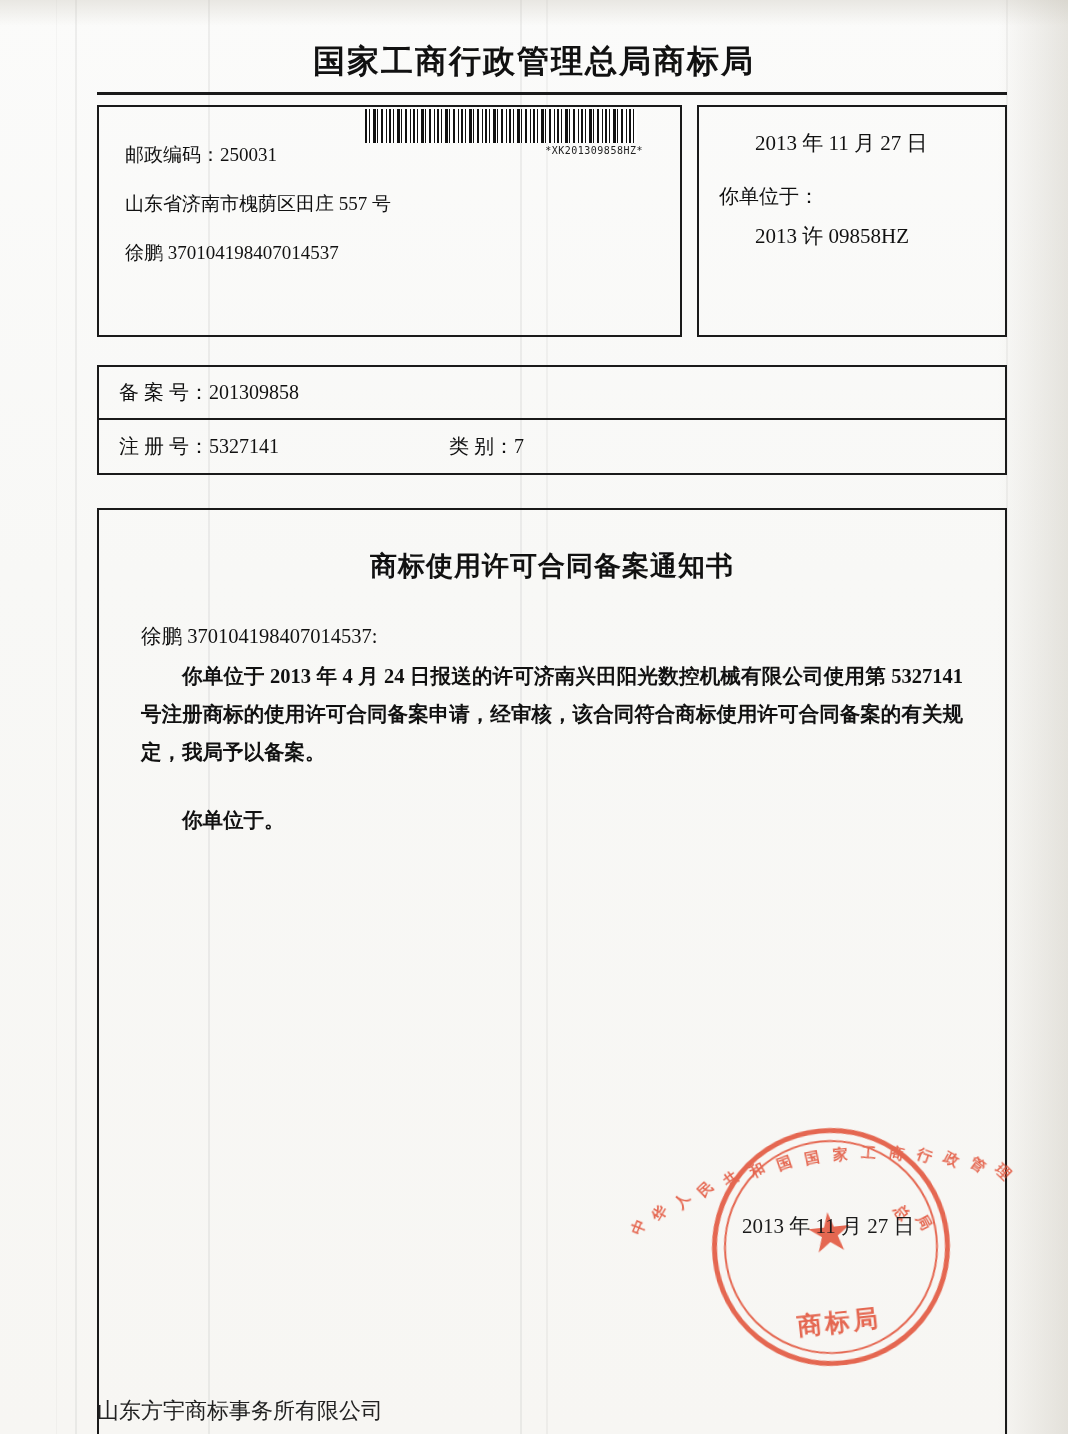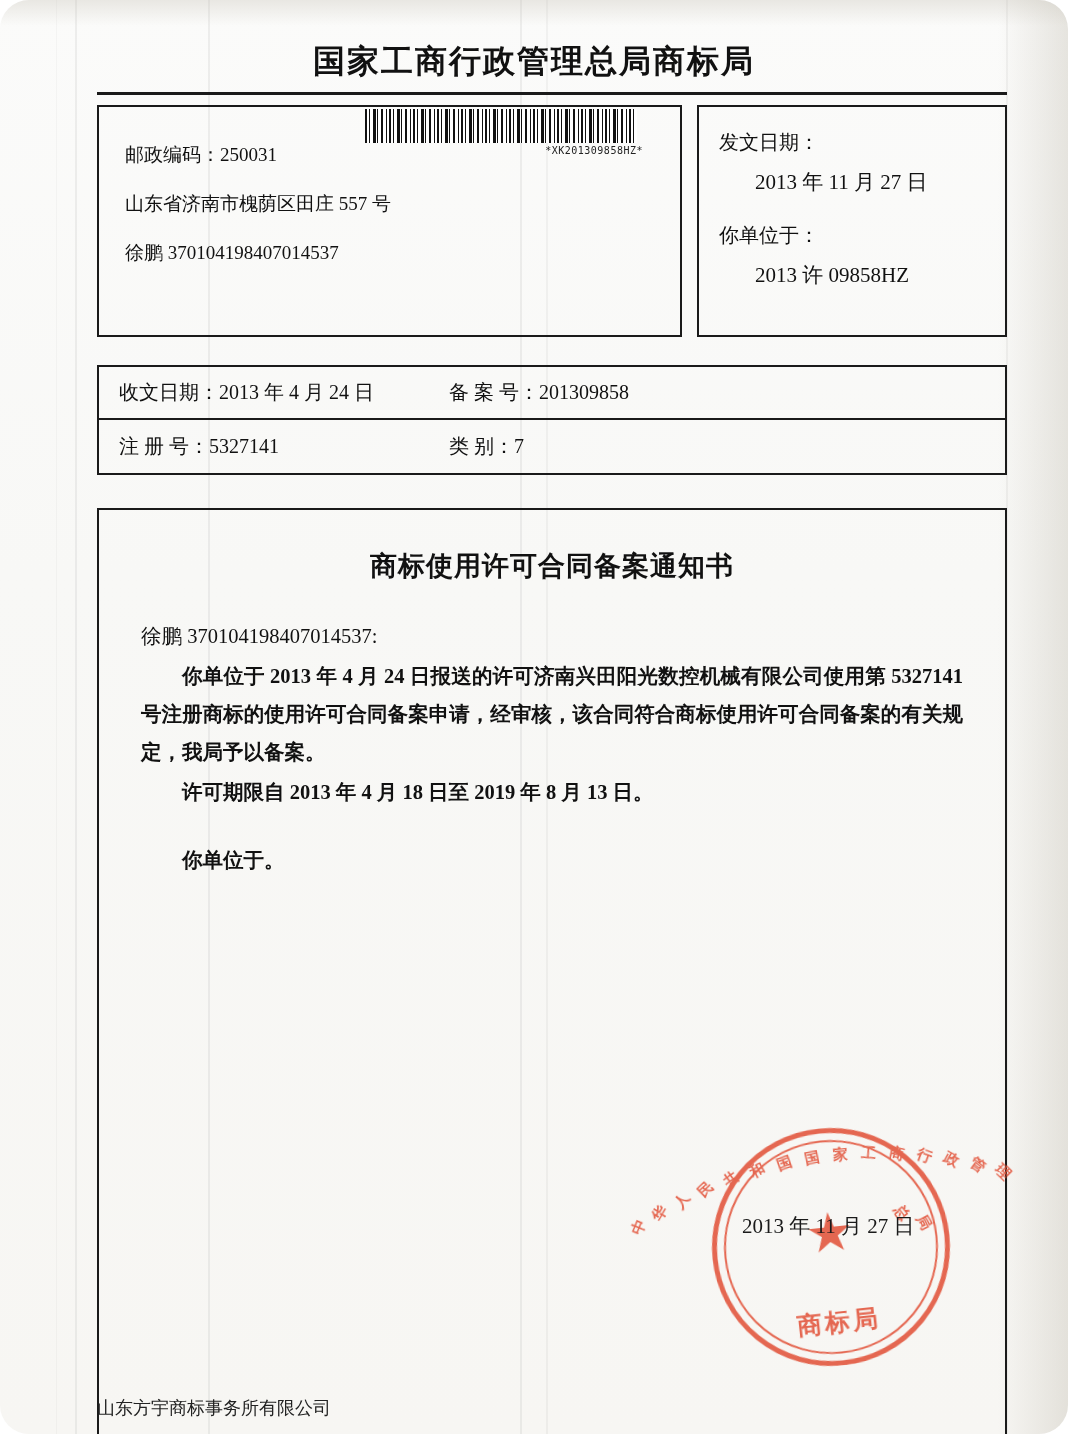--- a/index.html
+++ b/index.html
@@ -13,21 +13,20 @@
   }
   .page {
     position: relative;
     width: 1068px;
     height: 1434px;
     margin: 0 auto;
     background:
       linear-gradient(90deg, rgba(0,0,0,0.035) 0px, rgba(0,0,0,0.0) 3px) 56px 0/1px 100% no-repeat,
       linear-gradient(180deg, #fbfbfa 0%, #f8f8f6 40%, #f7f6f3 100%);
     overflow: hidden;
-    border-radius: 29px;
   }
   
   .fold {
     position: absolute;
     top: 0;
     bottom: 0;
     width: 2px;
     background: rgba(120,120,120,0.10);
     pointer-events: none;
   }
@@ -246,21 +245,21 @@
     top: 1212px;
     font-size: 21px;
     color: #1a1a1a;
     white-space: nowrap;
   }
 
   .footer-note {
     position: absolute;
     left: 97px;
     top: 1396px;
-    font-size: 18px;
+    font-size: 22px;
     color: #222;
   }
 </style>
 </head>
 <body>
 
 <div class="page">
 
   <div class="fold f1"></div>
   <div class="fold f2"></div>
@@ -278,43 +277,40 @@
     <div class="addr-line">山东省济南市槐荫区田庄 557 号</div>
     <div class="addr-line">徐鹏 370104198407014537</div>
   </div>
 
   <div class="barcode-wrap">
     <div class="barcode"></div>
     <div class="barcode-text">*XK201309858HZ*</div>
   </div>
 
   <div class="box date-box">
-    <div class="date-label">发文日期：</div>
     <div class="date-value">2013 年 11 月 27 日</div>
     <div class="date-label">你单位于：</div>
     <div class="date-value last">2013 许 09858HZ</div>
   </div>
 
   <div class="info-table">
     <div class="info-row top">
-      <div class="info-cell-a">收文日期：2013 年 4 月 24 日</div>
       <div class="info-cell-b">备 案 号：201309858</div>
     </div>
     <div class="info-row">
       <div class="info-cell-a">注 册 号：5327141</div>
       <div class="info-cell-b">类    别：7</div>
     </div>
   </div>
 
   <div class="body-box">
     <div class="body-title">商标使用许可合同备案通知书</div>
     <div class="body-text">
       <p>徐鹏 370104198407014537:</p>
       <p class="indent">你单位于 2013 年 4 月 24 日报送的许可济南兴田阳光数控机械有限公司使用第 5327141 号注册商标的使用许可合同备案申请，经审核，该合同符合商标使用许可合同备案的有关规定，我局予以备案。</p>
-      <p class="indent">许可期限自 2013 年 4 月 18 日至 2019 年 8 月 13 日。</p>
       <div class="gap"></div>
       <p class="indent">你单位于。</p>
     </div>
   </div>
 
   <div class="seal">
     <div class="seal-inner"></div>
     <div class="seal-arc">
       <span style="transform:rotate(-62deg)">中</span><span style="transform:rotate(-54deg)">华</span><span style="transform:rotate(-46deg)">人</span><span style="transform:rotate(-38deg)">民</span><span style="transform:rotate(-30deg)">共</span><span style="transform:rotate(-22deg)">和</span><span style="transform:rotate(-14deg)">国</span><span style="transform:rotate(-6deg)">国</span><span style="transform:rotate(2deg)">家</span><span style="transform:rotate(10deg)">工</span><span style="transform:rotate(18deg)">商</span><span style="transform:rotate(26deg)">行</span><span style="transform:rotate(34deg)">政</span><span style="transform:rotate(42deg)">管</span><span style="transform:rotate(50deg)">理</span><span style="transform:rotate(58deg)">总</span><span style="transform:rotate(66deg)">局</span>
     </div>

